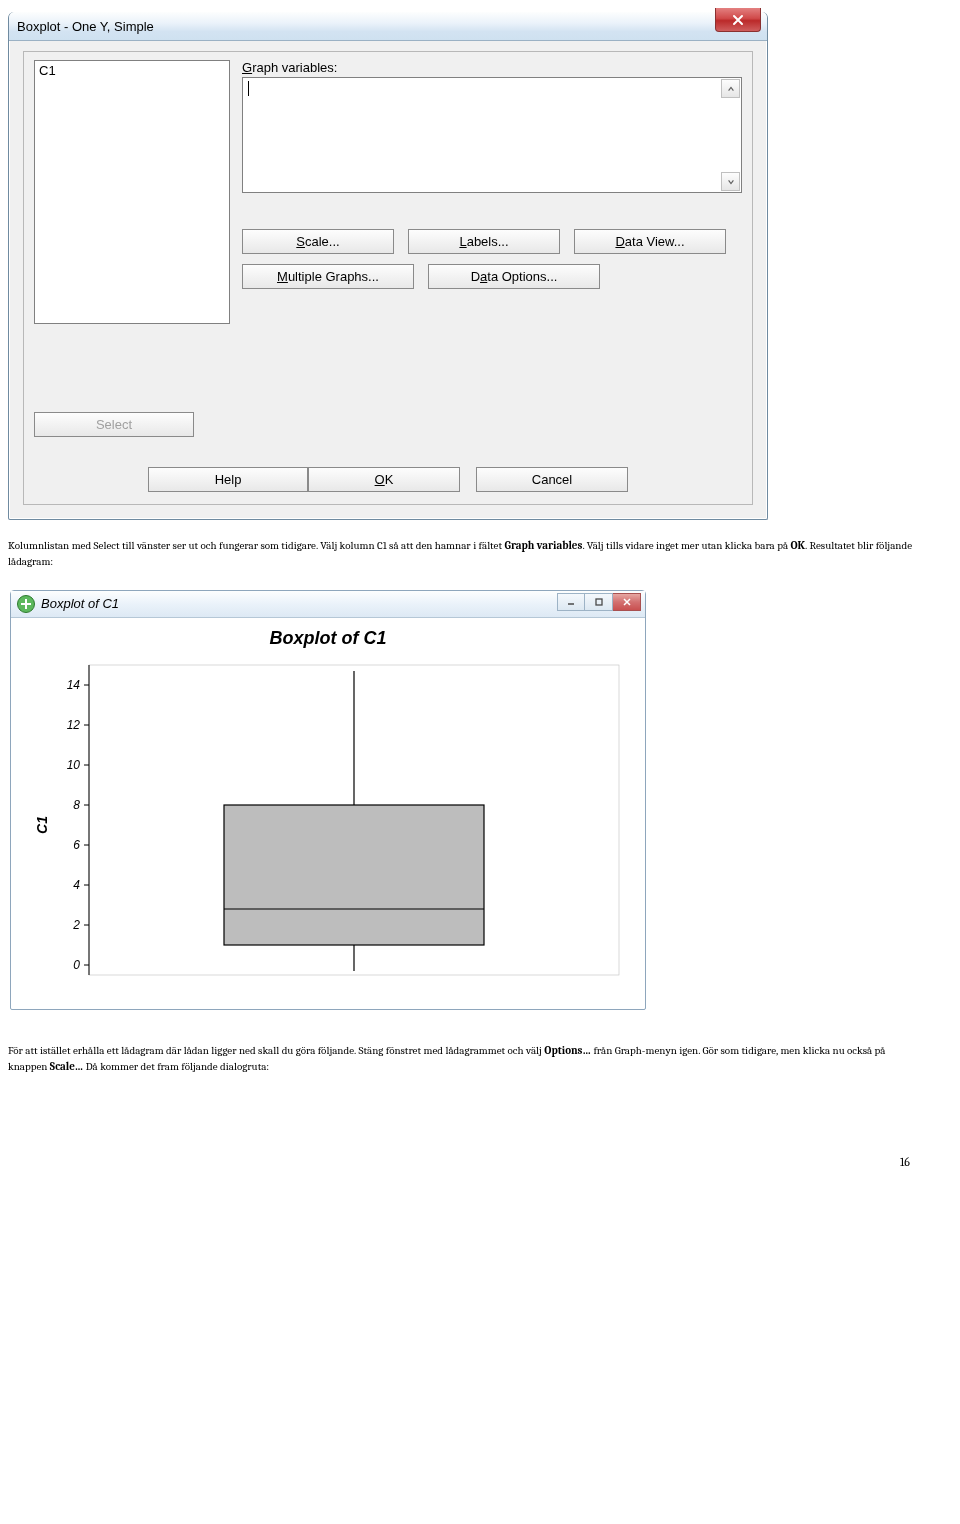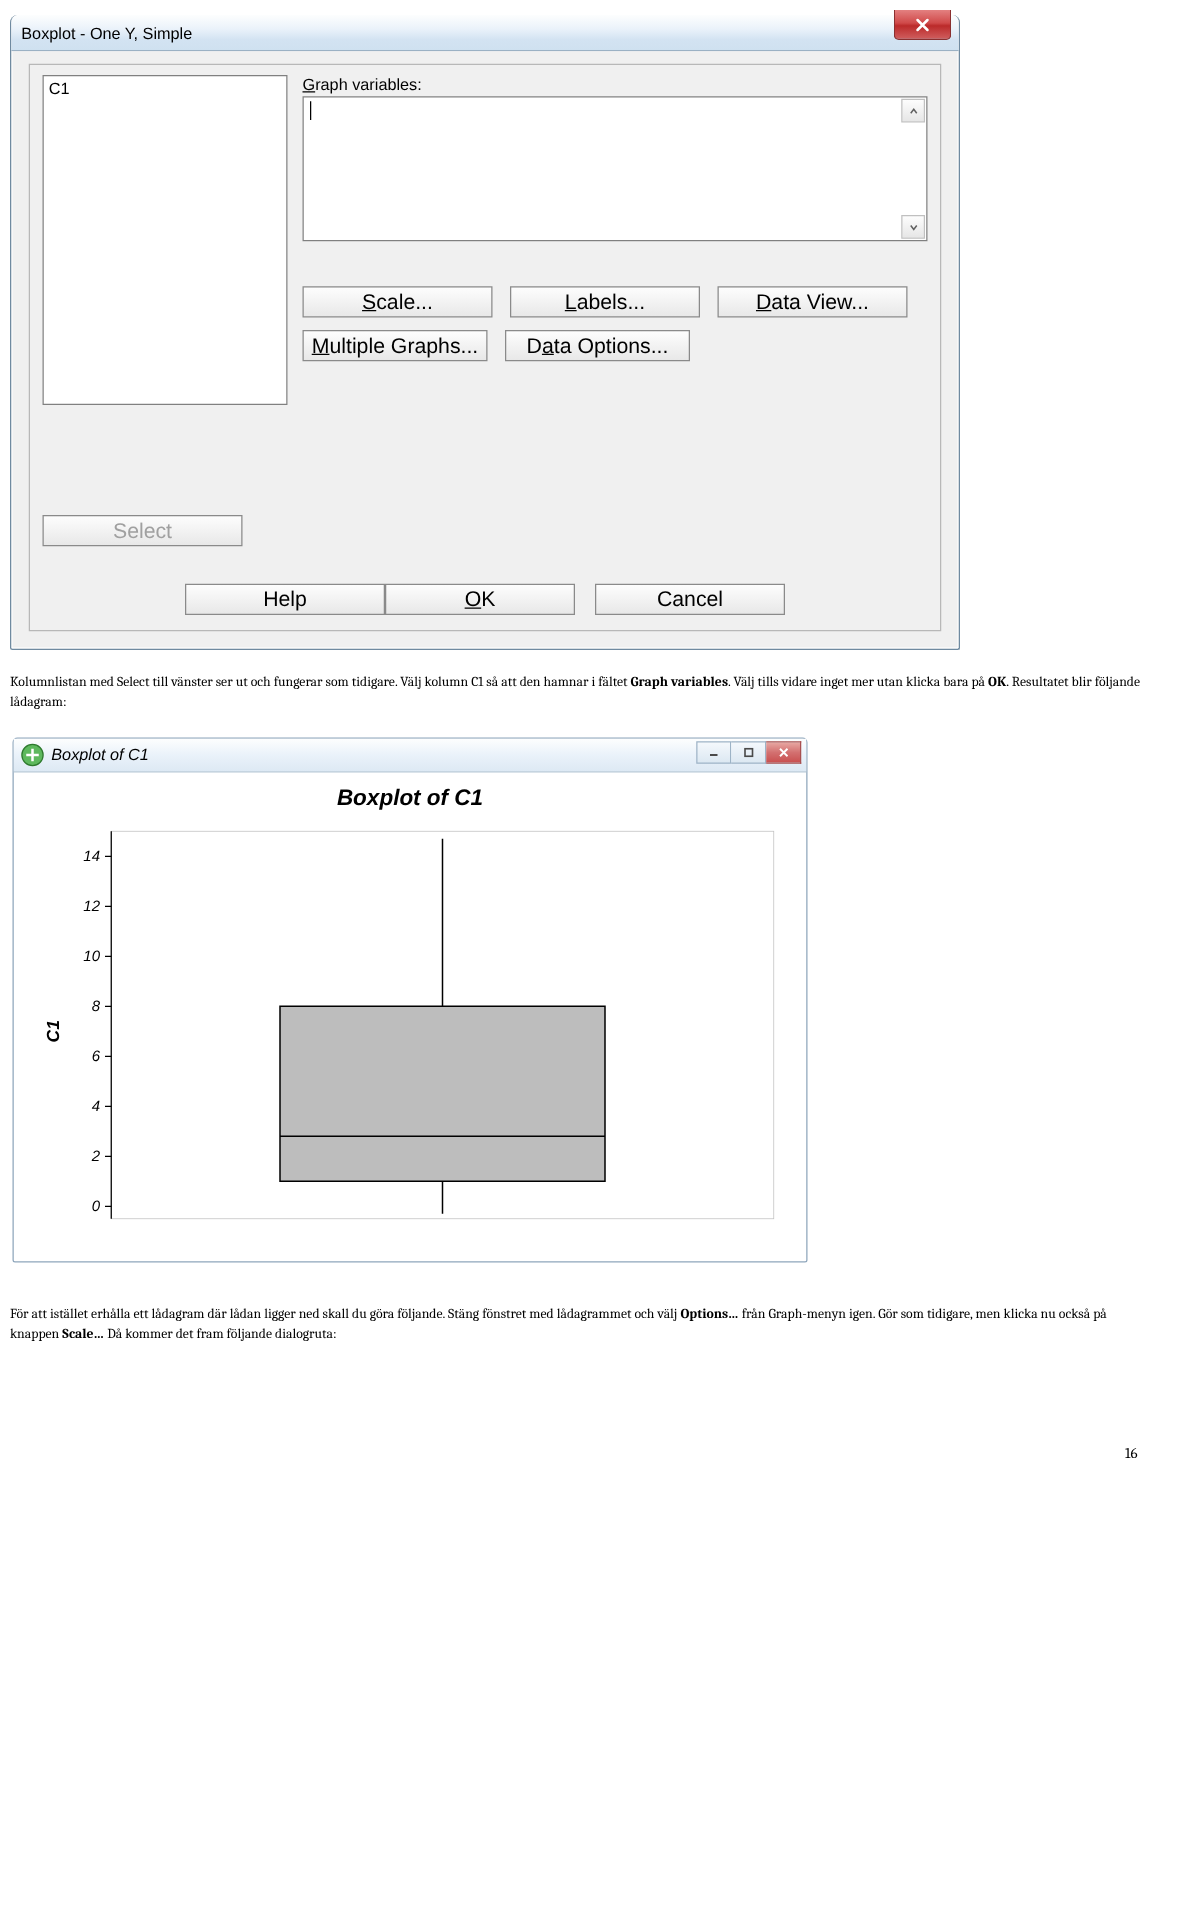--- a/index.html
+++ b/index.html
@@ -115,21 +115,21 @@
     align-items: center;
     justify-content: center;
   }
   .scroll-arrow.up { top: 1px; }
   .scroll-arrow.down { bottom: 1px; }
   .scroll-arrow svg { width: 8px; height: 8px; }
   .btn {
     background: linear-gradient(#fdfdfd,#e8e8e8);
     border: 1px solid #8a8a8a;
     height: 25px;
-    font-size: 17px;
+    font-size: 13px;
     font-family: inherit;
     text-align: center;
     display: flex;
     align-items: center;
     justify-content: center;
     padding: 0 6px;
     box-sizing: border-box;
   }
   .btn[disabled] {
     color: #a0a0a0;
@@ -141,21 +141,21 @@
     margin-top: 36px;
     justify-content: flex-start;
   }
   .row-buttons .btn { width: 152px; }
   .row-buttons2 {
     display: flex;
     gap: 14px;
     margin-top: 10px;
     justify-content: flex-start;
   }
-  .row-buttons2 .btn { width: 148px; }
+  .row-buttons2 .btn { width: 172px; }
   .bottom-row {
     display: flex;
     justify-content: space-between;
     margin-top: 12px;
     align-items: center;
   }
   .select-wrap { margin-top: 40px; }
   .select-btn { width: 160px; }
   .bottom-row2 {
     display: flex;

